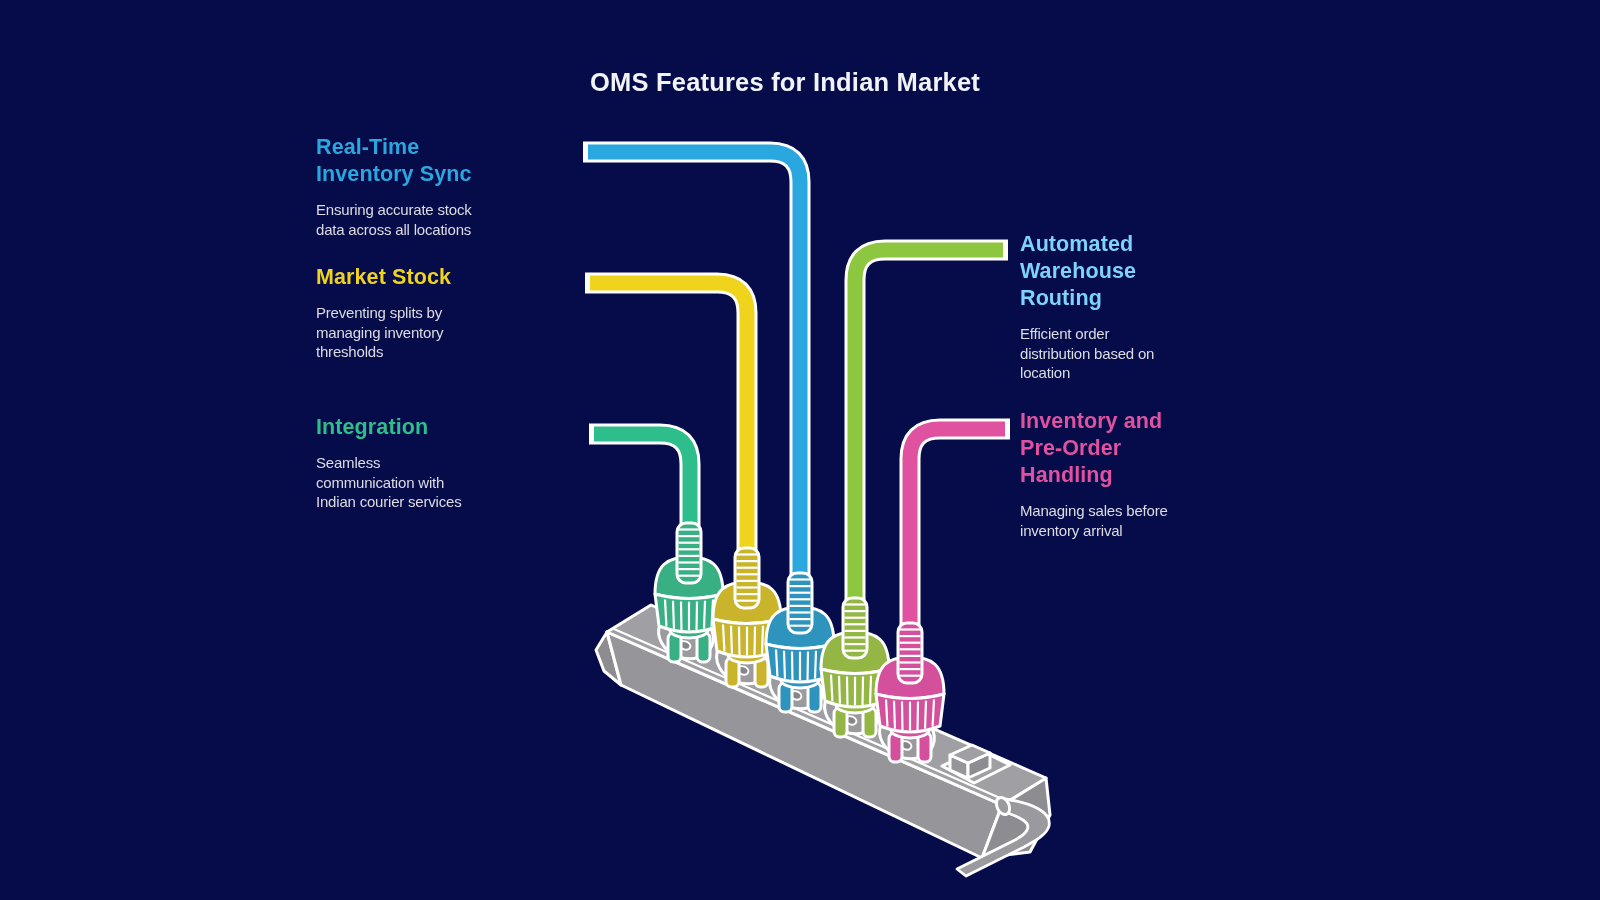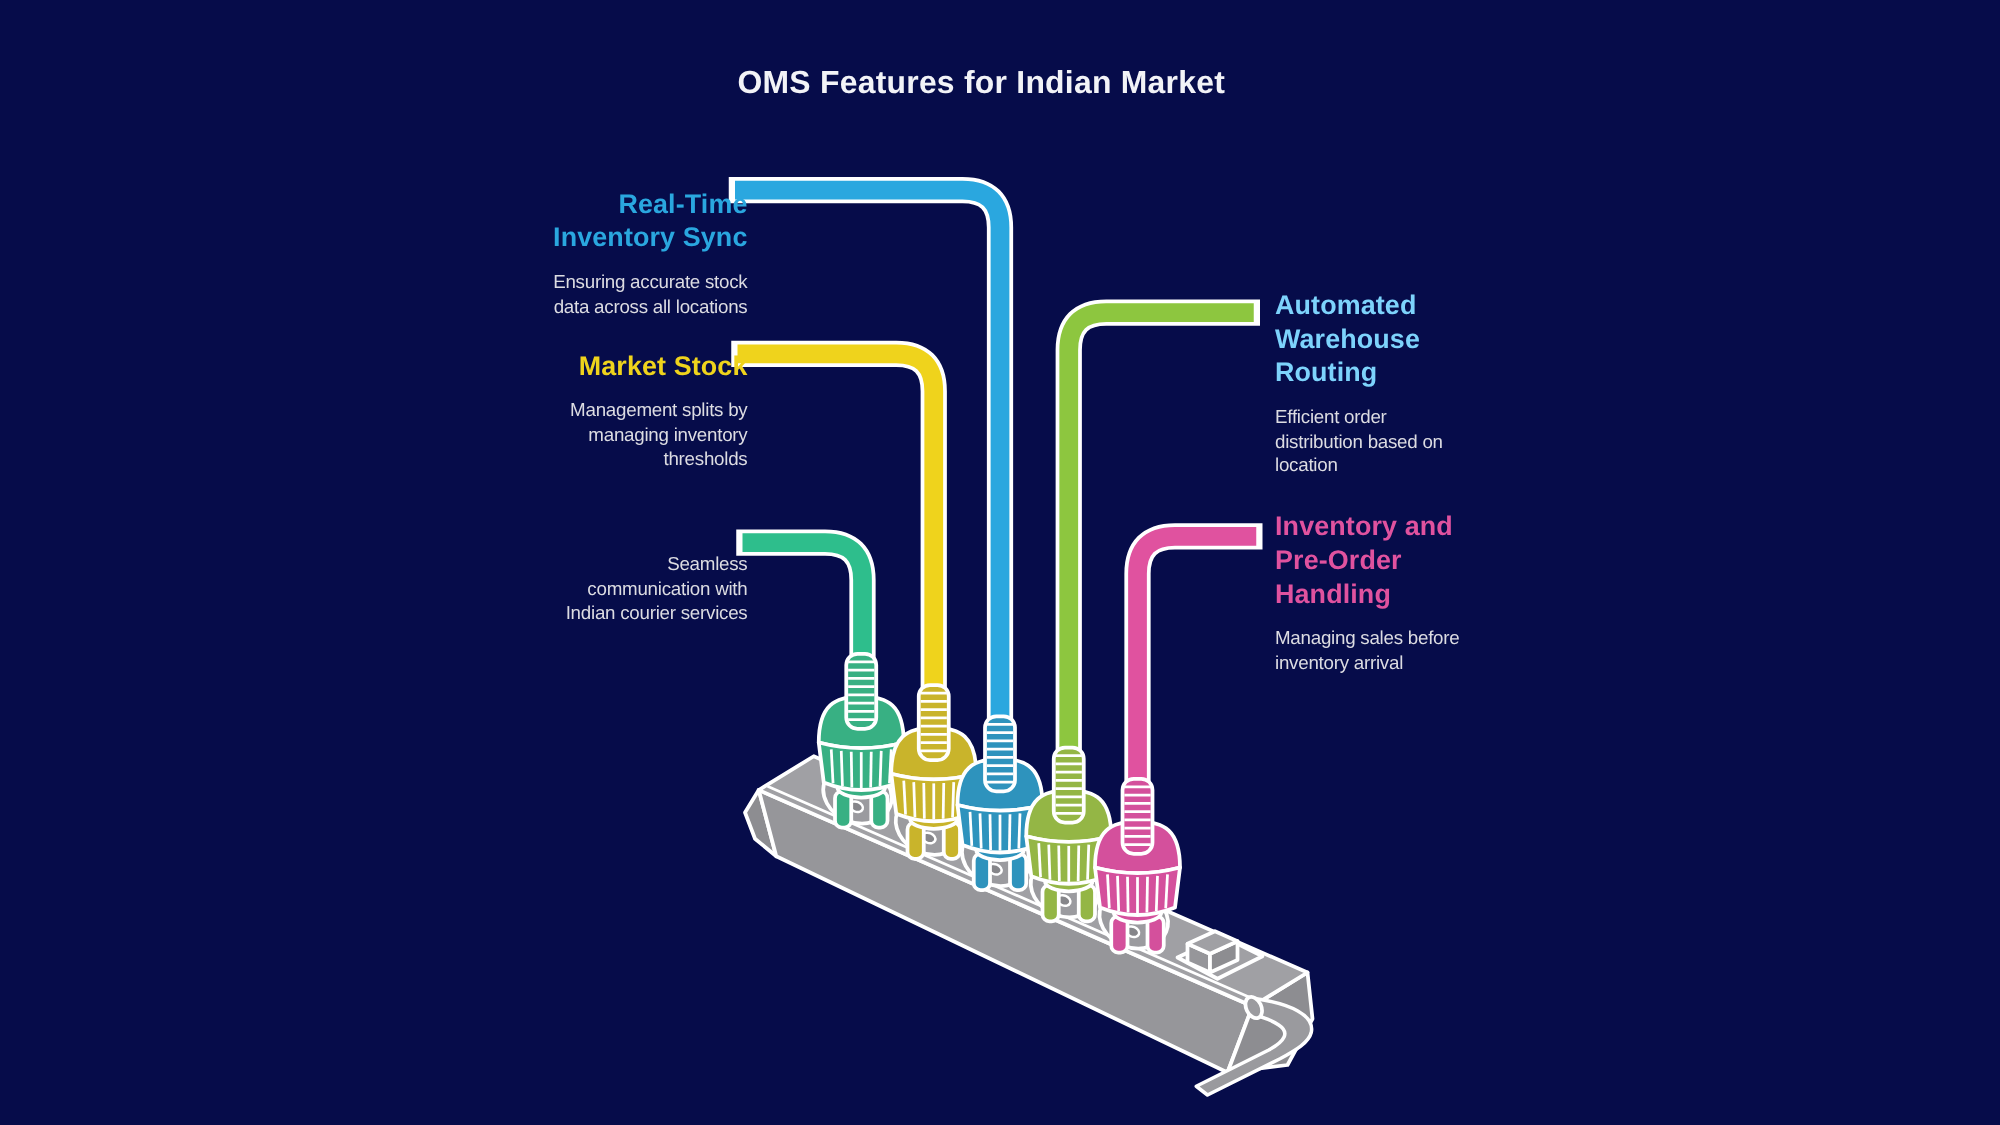--- a/index.html
+++ b/index.html
@@ -3,27 +3,27 @@
 <meta charset="utf-8">
 <style>
   html,body{margin:0;padding:0;}
   body{
     width:1600px;height:900px;overflow:hidden;position:relative;
     background:var(--background,#060c4a);
     font-family:"Liberation Sans","DejaVu Sans",sans-serif;
   }
   .canvas{position:absolute;inset:0;}
   .page-title{
-    position:absolute;top:52px;left:calc(50% - 15px);transform:translateX(-50%);
+    position:absolute;top:68px;left:calc(50% - 15px);transform:translateX(-50%);
     margin:0;font-size:25.5px;font-weight:700;letter-spacing:.2px;white-space:nowrap;
     color:var(--title_text,#f2f3f7);
   }
   #plug-art{position:absolute;left:0;top:0;}
   .feature{position:absolute;}
-  .feature.side-left{right:1002px;width:320px;text-align:right;margin-top:16px;}
+  .feature.side-left{right:964px;width:320px;}
   .feature.side-right{left:1020px;width:260px;text-align:left;}
   .feature-title{font-size:21.5px;line-height:27px;font-weight:600;letter-spacing:.1px;}
   .feature-desc{
     margin-top:12px;font-size:15px;line-height:19.5px;font-weight:400;letter-spacing:-.2px;
     color:var(--description_text,#dcdce2);
   }
   
   .f-top  {fill:var(--strip_top);  stroke:var(--outline);stroke-width:3;  stroke-linejoin:round;}
   .f-front{fill:var(--strip_front);stroke:var(--outline);stroke-width:3;  stroke-linejoin:round;}
   .f-side {fill:var(--strip_side); stroke:var(--outline);stroke-width:3;  stroke-linejoin:round;}
@@ -239,28 +239,29 @@
         <div>Ensuring accurate stock</div>
         <div>data across all locations</div>
       </div>
   </div>
 
   <div class="feature side-left" style="top:264px">
     <div class="feature-title" style="color: rgb(239, 211, 28);">
         <div>Market Stock</div>
       </div>
     <div class="feature-desc">
-        <div>Management splits by</div>
+        <div>Preventing splits by</div>
         <div>managing inventory</div>
         <div>thresholds</div>
       </div>
   </div>
 
   <div class="feature side-left" style="top:414px">
     <div class="feature-title" style="color: rgb(46, 190, 140);">
+        <div>Integration</div>
       </div>
     <div class="feature-desc">
         <div>Seamless</div>
         <div>communication with</div>
         <div>Indian courier services</div>
       </div>
   </div>
 
   <div class="feature side-right" style="top:231px">
     <div class="feature-title" style="color: #7dd3fc;">

